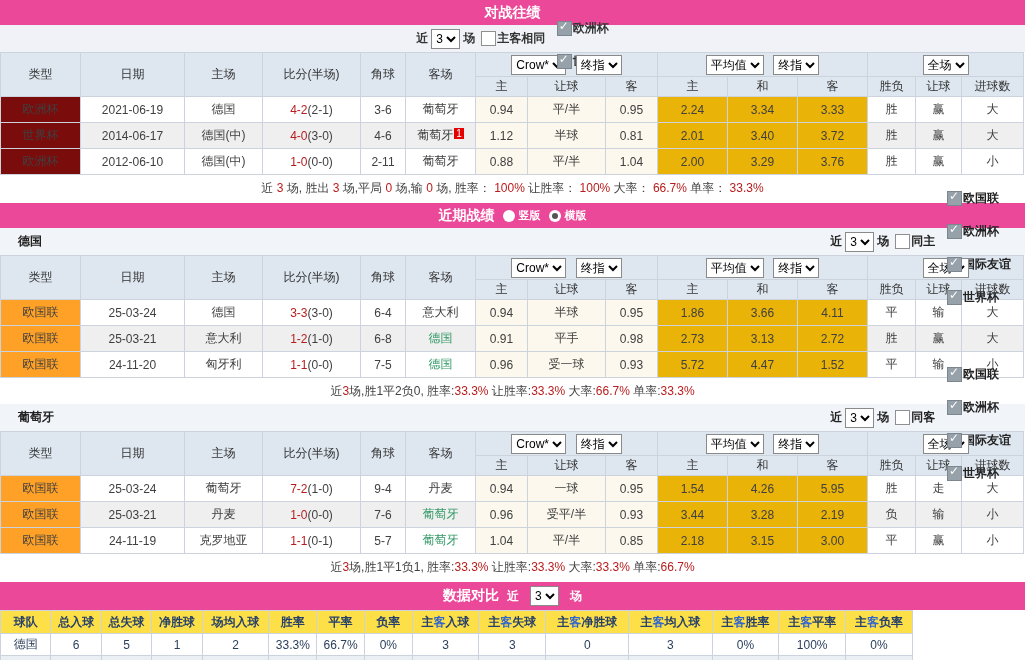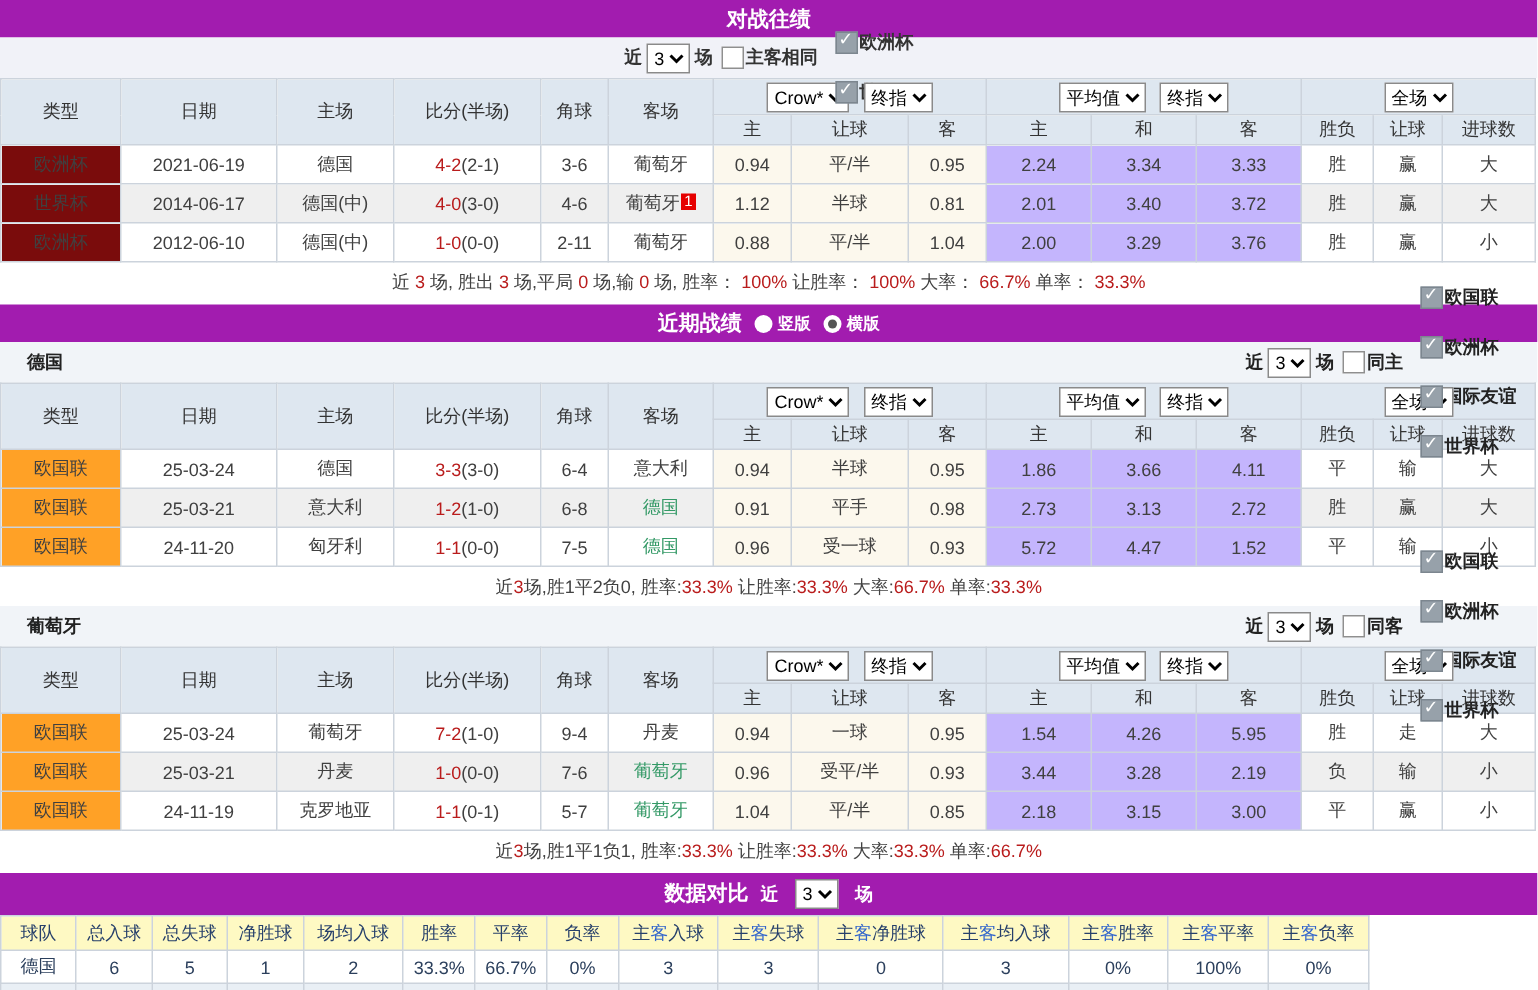--- a/index.html
+++ b/index.html
@@ -3,21 +3,21 @@
 <meta charset="utf-8">
 <style>
   html,body{margin:0;padding:0}
   body{
     width:1025px;height:660px;overflow:hidden;background:#fff;
     font-family:"Liberation Sans","DejaVu Sans",sans-serif;
     font-size:12px;color:#333;
   }
   
   .bar{
-    height:25px;background:#a21caf;color:#fff;
+    height:25px;background:#ec4899;color:#fff;
     display:flex;align-items:center;justify-content:center;gap:8px;
     font-weight:bold;font-size:14px;
   }
   .bar.gap{margin-top:2px}
   .bar .small{font-size:12px;font-weight:bold}
   .bar label{display:inline-flex;align-items:center;font-size:11px;font-weight:bold;cursor:pointer}
   .cmpbar{height:28px}
   
   .radio{display:inline-block;width:12px;height:12px;border-radius:50%;background:#fff;margin-right:4px;position:relative}
   .radio.checked::after{content:"";position:absolute;left:3px;top:3px;width:6px;height:6px;border-radius:50%;background:#555}
@@ -51,31 +51,31 @@
   .match th,.match td{border:1px solid #ccd3dc;text-align:center;padding:0;overflow:hidden;white-space:nowrap}
   .match thead th{background:#DEE7F0;font-weight:normal;color:#333}
   .match .sel-row th{height:23px}
   .match .lbl-row th{height:19px}
   .match tbody td{height:25px;color:#404040}
   .match tbody tr:nth-child(even) td:not(.t-type):not(.odds1):not(.odds2){background:#EFEFEF}
   .t-type{color:#fff}
   .h2h .t-type{background:#7A0C0C}
   .rec .t-type{background:#FFA126}
   .odds1{background:#FCF8ED}
-  .odds2{background:#c4b5fd}
+  .odds2{background:#eab308}
   .red{color:#b91c1c}
   .green{color:#339966}
   .blue{color:#3333CC}
   .badge{background:#E60000;color:#fff;font-size:10px;padding:0 2px;margin-left:1px;vertical-align:2px}
   
   .sum{height:26px;display:flex;align-items:center;justify-content:center;color:#424242}
   .sum span{white-space:pre}
   
   .cmp th,.cmp td{border:1px solid #ccd3dc;text-align:center;padding:0;white-space:nowrap}
-  .cmp thead th{background:#fef9c3;color:#27406B;font-weight:normal;height:22px}
+  .cmp thead th{background:#fde047;color:#27406B;font-weight:bold;height:22px}
   .cmp thead .hb{color:#3366CC}
   .cmp tbody td{height:21px;color:#2B3F5C}
   .cmp tbody tr.p-row td{background:#E9EFF5;color:#3366CC}
 </style>
 </head>
 <body>
 
 <div class="bar">
   <span>对战往绩</span>
 </div>

